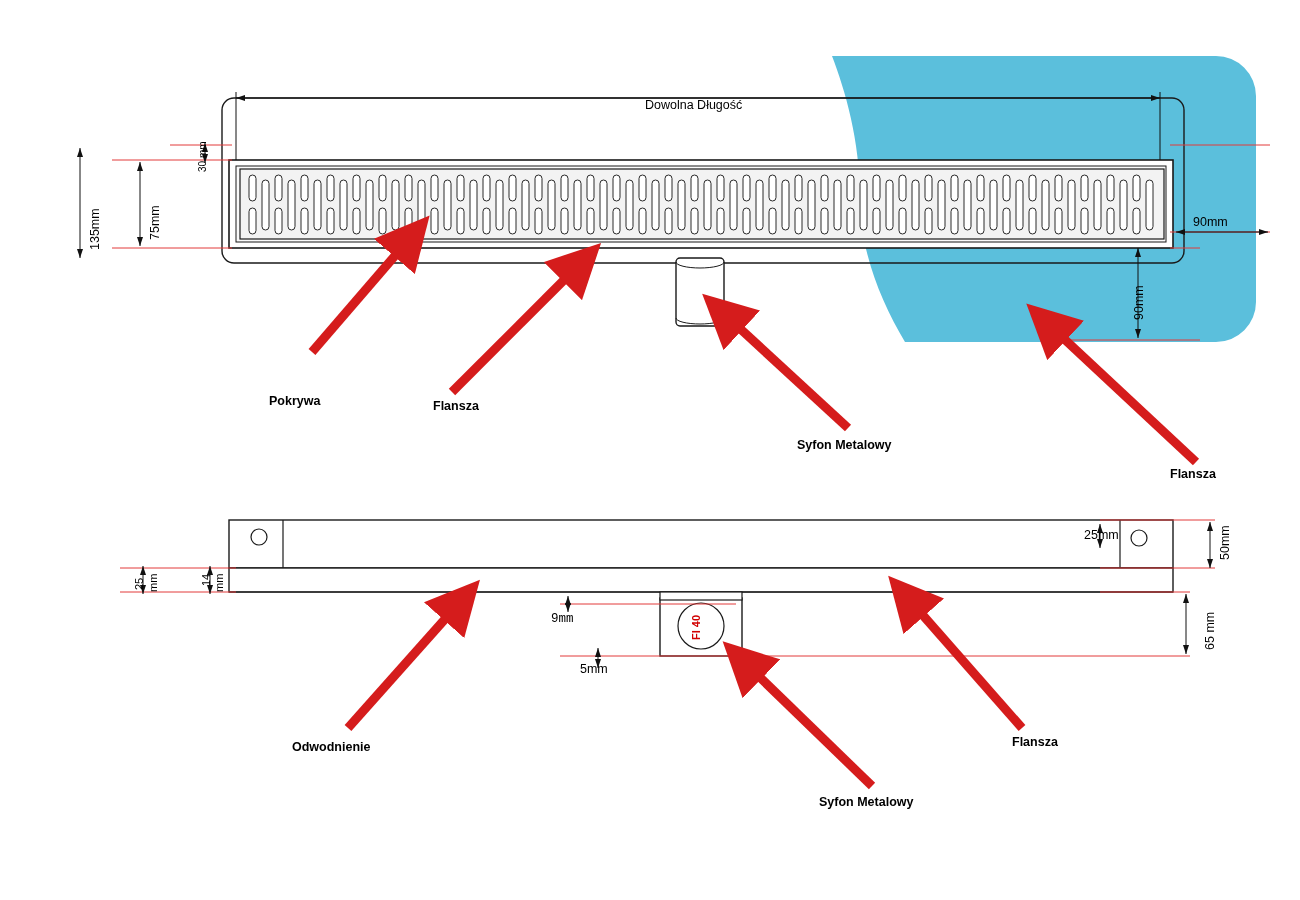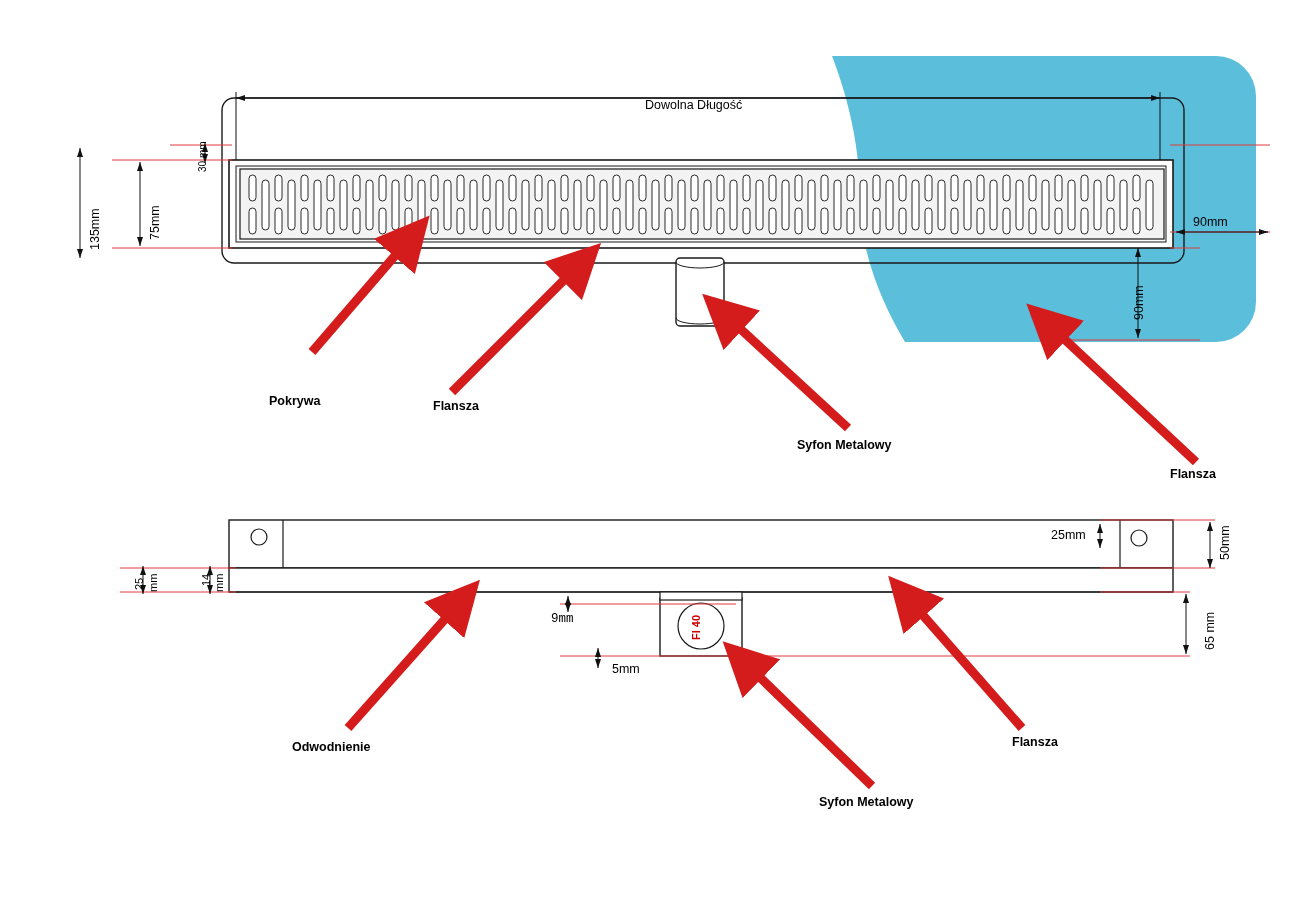--- a/index.html
+++ b/index.html
@@ -251,28 +251,28 @@
   <div class="dim vert" style="left:148px;top:240px;">75mm</div>
   <div class="dim vert" style="left:197px;top:172px;font-size:10px;">30 mm</div>
   <div class="dim" style="left:1193px;top:215px;">90mm</div>
   <div class="dim vert" style="left:1132px;top:320px;">90mm</div>
 
   <div class="lbl" style="left:269px;top:378px;margin-top:16px;">Pokrywa</div>
   <div class="lbl" style="left:433px;top:399px;">Flansza</div>
   <div class="lbl" style="left:797px;top:438px;">Syfon Metalowy</div>
   <div class="lbl" style="left:1170px;top:467px;">Flansza</div>
 
-  <div class="dim" style="left:1051px;top:528px;">25mm</div>
+  <div class="dim" style="left:1084px;top:528px;">25mm</div>
   <div class="dim vert" style="left:1218px;top:560px;">50mm</div>
   <div class="dim vert" style="left:133px;top:590px;font-size:11px;">25</div>
   <div class="dim vert" style="left:147px;top:592px;font-size:11px;">mm</div>
   <div class="dim vert" style="left:200px;top:586px;font-size:11px;">14</div>
   <div class="dim vert" style="left:213px;top:592px;font-size:11px;">mm</div>
   <div class="dim" style="left:551px;top:612px;font-family:Liberation Mono, monospace;">9mm</div>
-  <div class="dim" style="left:580px;top:662px;margin-left:32px;">5mm</div>
+  <div class="dim" style="left:580px;top:662px;">5mm</div>
   <div class="dim vert" style="left:1203px;top:650px;">65 mm</div>
   <div class="dim vert red" style="left:690px;top:640px;font-weight:bold;font-size:11px;">FI 40</div>
 
   <div class="lbl" style="left:292px;top:740px;">Odwodnienie</div>
   <div class="lbl" style="left:819px;top:795px;">Syfon Metalowy</div>
   <div class="lbl" style="left:1012px;top:735px;">Flansza</div>
 
 </div>
 
 </body></html>

